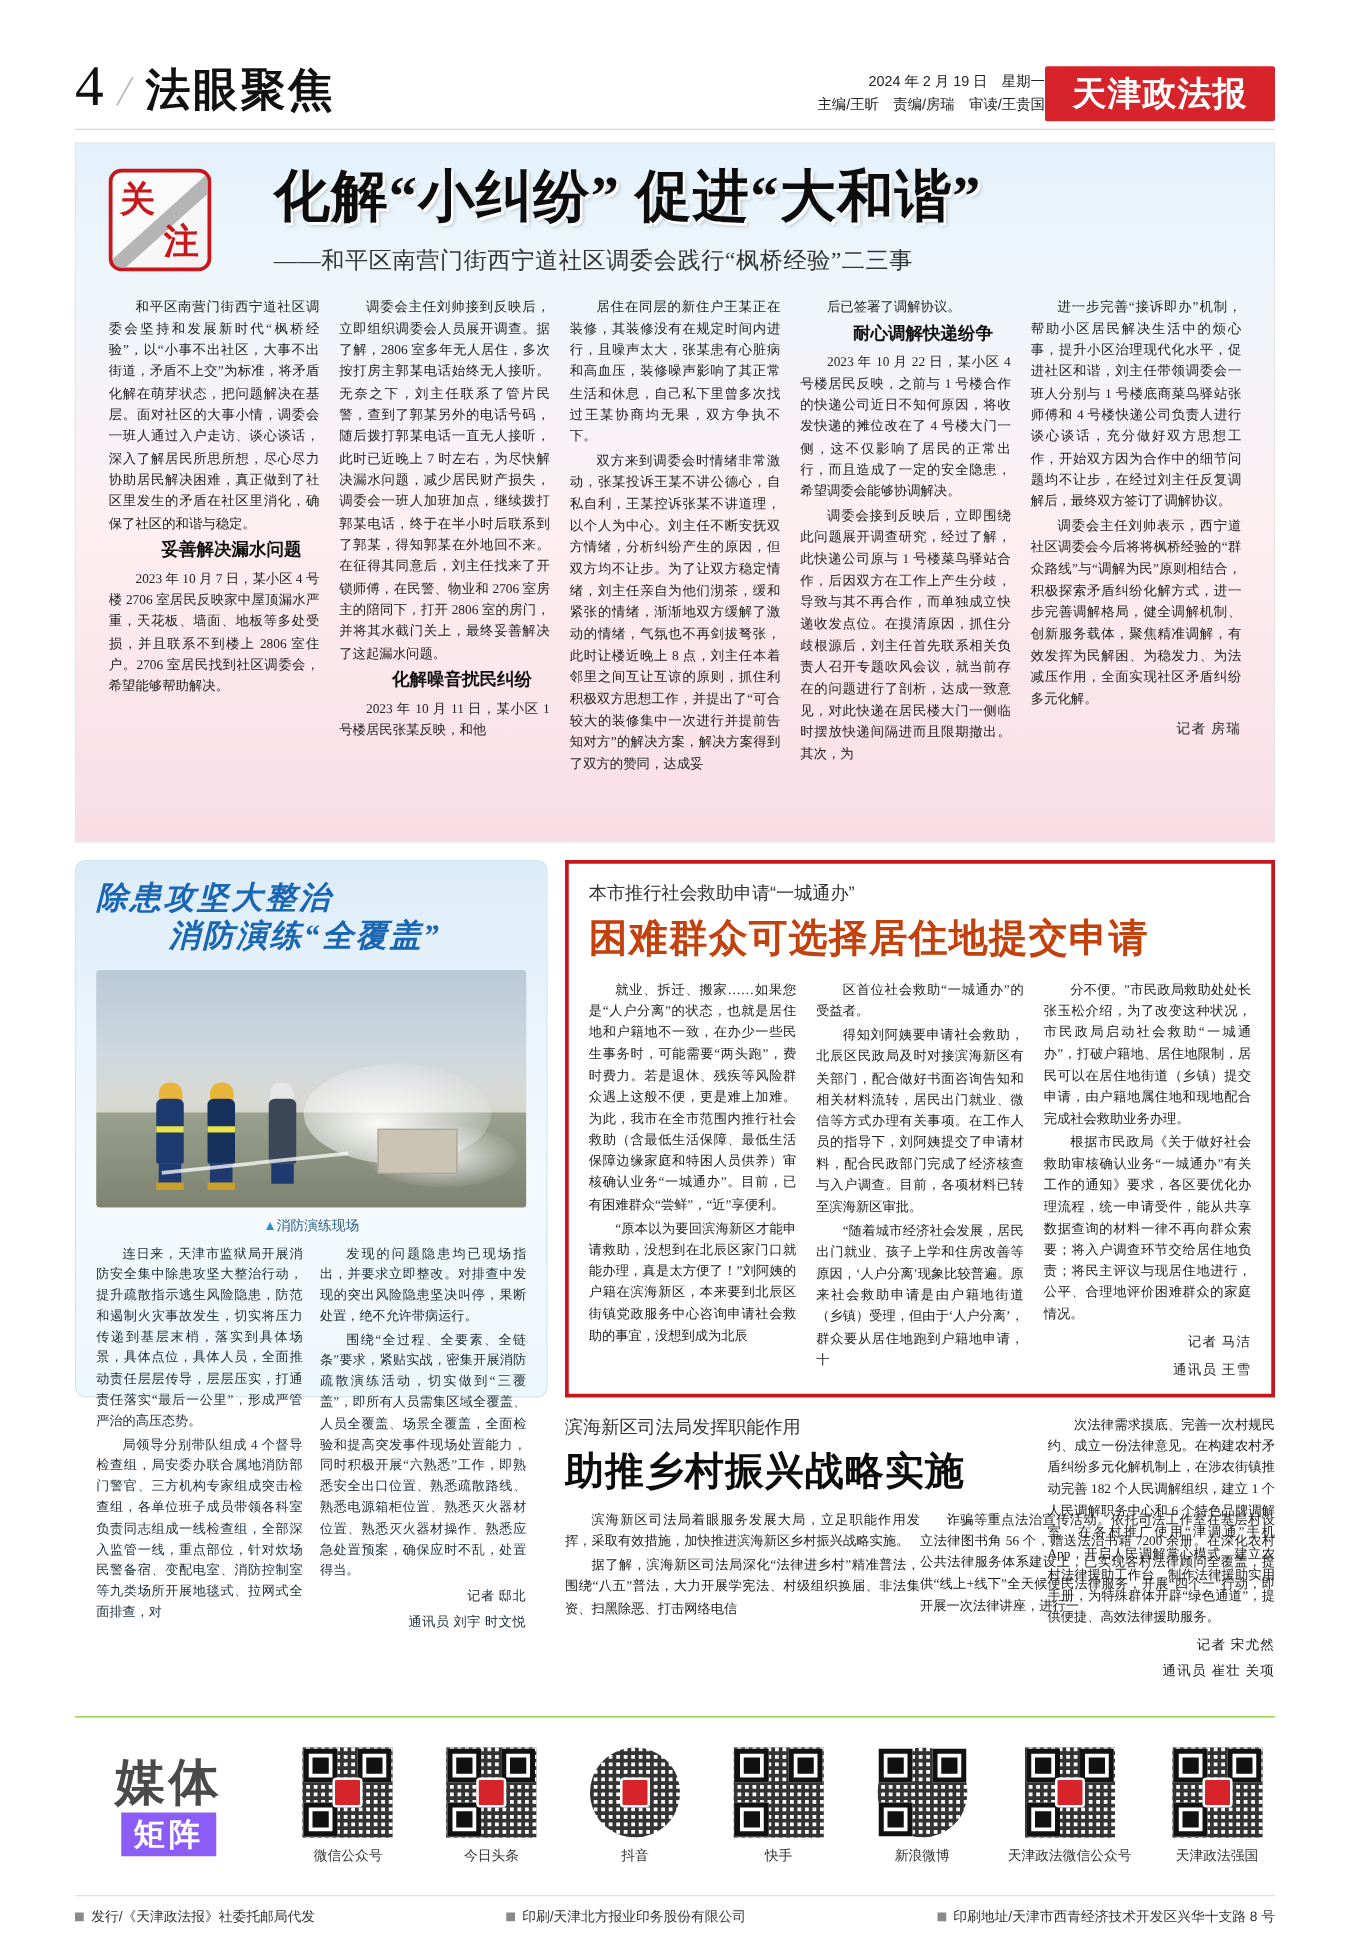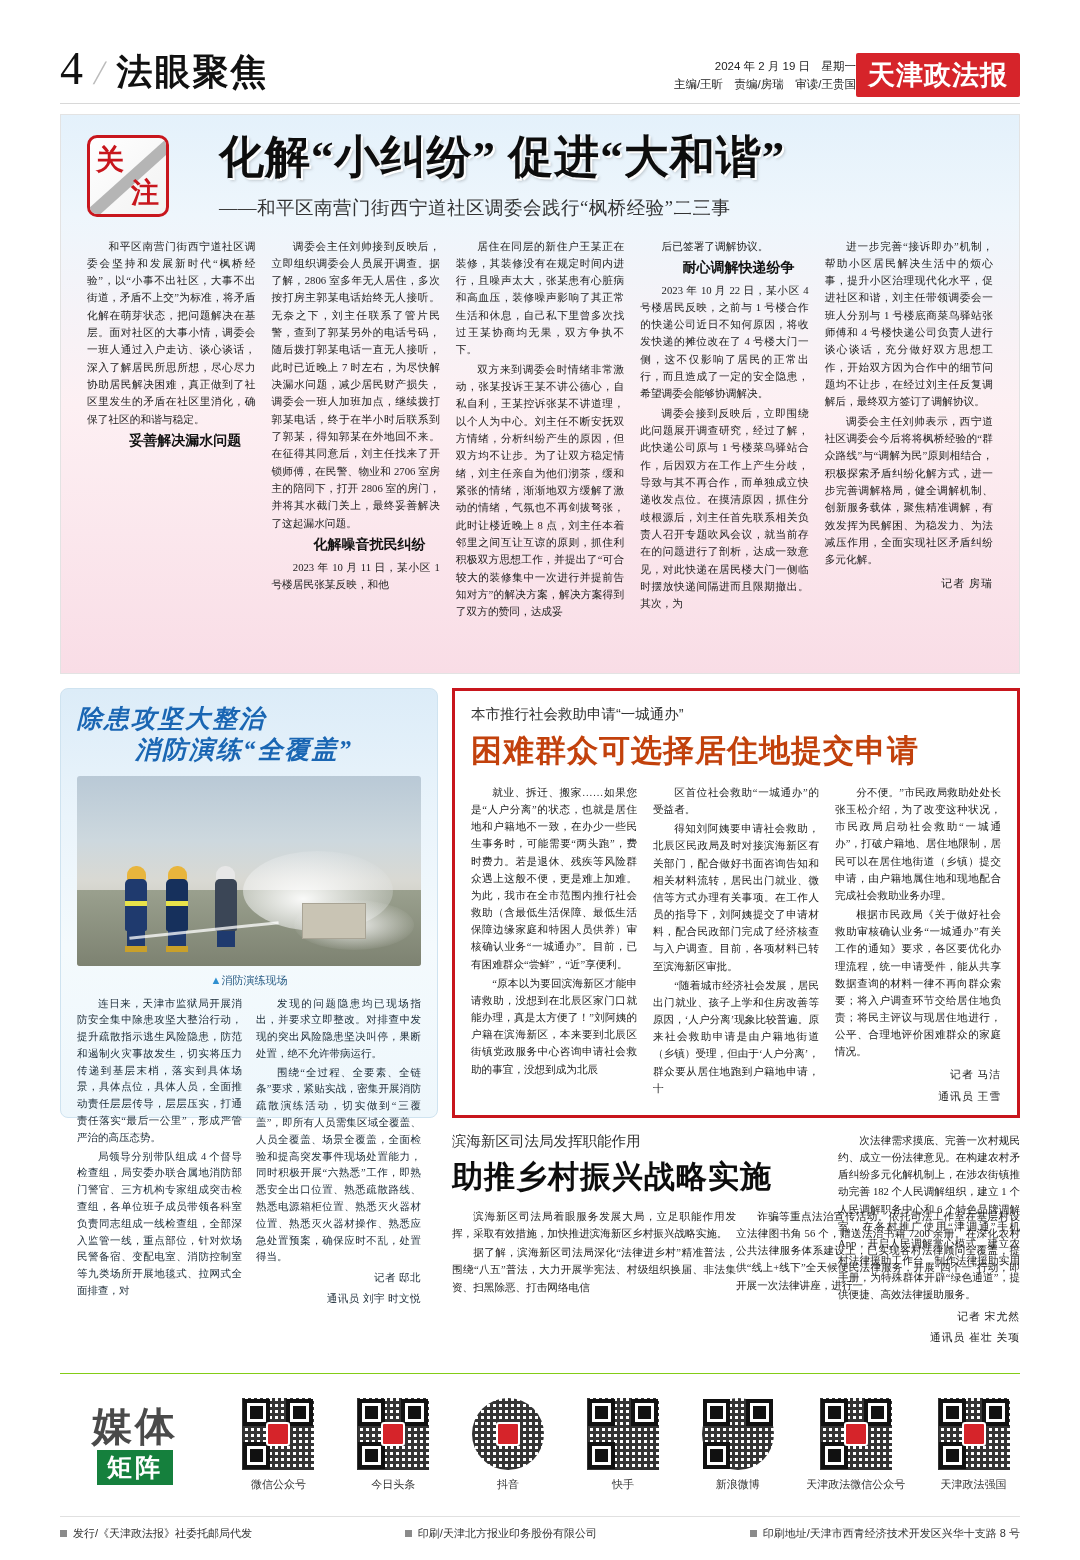--- a/index.html
+++ b/index.html
@@ -15,21 +15,21 @@
   
   .masthead{display:flex;align-items:flex-end;justify-content:space-between;padding-top:46px;}
   .mh-left{display:flex;align-items:baseline;gap:12px;}
   .mh-pagenum{font-size:46px;font-weight:400;line-height:1;color:#111;font-family:"Liberation Serif",serif;}
   .mh-slash{font-size:34px;color:#bbb;transform:skewX(-12deg);}
   .mh-section{font-size:36px;font-weight:bold;letter-spacing:2px;color:#111;}
   .mh-right{display:flex;align-items:center;gap:0;}
   .mh-meta{text-align:right;font-size:11.5px;line-height:1.6;color:#222;font-family:"Liberation Sans",sans-serif;}
   .mh-logo{
     background:#d6242a;color:#fff;font-size:27px;font-weight:bold;
-    padding:4px 12px;letter-spacing:1px;border-radius:2px;
+    padding:4px 22px;letter-spacing:1px;border-radius:2px;
     font-family:"Liberation Sans",sans-serif;white-space:nowrap;
   }
   .mh-rule{border-bottom:1px solid #d8d8d8;margin-top:6px;}
 
   
   .feature{
     position:relative;margin-top:10px;height:560px;
     background:linear-gradient(180deg,#e4f1fb 0%,#eef6fc 18%,#fdf0f3 52%,#f9dde6 100%);
     border:1px solid #e3e3e3;box-sizing:border-box;
   }
@@ -114,21 +114,21 @@
   .bs-col{flex:1;font-size:10.6px;line-height:1.62;text-align:justify;color:#222;}
   .bs-col p{margin:0 0 2px 0;text-indent:2em;}
   .bs-byline{text-align:right;font-size:10.8px;margin-top:4px;letter-spacing:1px;}
   .bs-rightcol{position:absolute;right:0;top:0;width:182px;font-size:10.6px;line-height:1.62;text-align:justify;}
   .bs-rightcol p{margin:0 0 2px 0;text-indent:2em;}
 
   
   .matrix{display:flex;align-items:center;gap:22px;margin-top:16px;height:118px;border-top:1px solid #84cc16;padding-top:12px;}
   .mx-logo{flex:0 0 150px;text-align:center;}
   .mx-logo .mtop{font-size:40px;font-weight:bold;color:#4a4a4a;letter-spacing:3px;line-height:1;font-family:"Liberation Sans",sans-serif;}
-  .mx-logo .mbot{display:inline-block;background:#15803d;color:#fff;font-size:25px;font-weight:bold;padding:1px 10px;letter-spacing:3px;margin-top:4px;font-family:"Liberation Sans",sans-serif;}
+  .mx-logo .mbot{display:inline-block;background:#8b5cf6;color:#fff;font-size:25px;font-weight:bold;padding:1px 10px;letter-spacing:3px;margin-top:4px;font-family:"Liberation Sans",sans-serif;}
   .mx-item{flex:1;text-align:center;}
   .qr{width:72px;height:72px;margin:0 auto;position:relative;background:#fff;}
   .qr .qbg{position:absolute;inset:0;
     background-image:
       repeating-linear-gradient(0deg,#111 0 3px,transparent 3px 6px),
       repeating-linear-gradient(90deg,#111 0 3px,transparent 3px 6px);
     background-size:6px 6px,6px 6px;opacity:.85;}
   .qr .fq{position:absolute;width:19px;height:19px;border:4px solid #111;background:#fff;}
   .qr .fq i{position:absolute;inset:3px;background:#111;display:block;}
   .qr .fq.tl{left:1px;top:1px;} .qr .fq.tr{right:1px;top:1px;} .qr .fq.bl{left:1px;bottom:1px;}
@@ -173,20 +173,21 @@
       <div class="feat-titles">
         <h1 class="feat-h1">化解“小纠纷” 促进“大和谐”</h1>
         <div class="feat-sub">——和平区南营门街西宁道社区调委会践行“枫桥经验”二三事</div>
       </div>
     </div>
 
     <div class="feat-cols">
       <div class="fcol">
         <p>和平区南营门街西宁道社区调委会坚持和发展新时代“枫桥经验”，以“小事不出社区，大事不出街道，矛盾不上交”为标准，将矛盾化解在萌芽状态，把问题解决在基层。面对社区的大事小情，调委会一班人通过入户走访、谈心谈话，深入了解居民所思所想，尽心尽力协助居民解决困难，真正做到了社区里发生的矛盾在社区里消化，确保了社区的和谐与稳定。</p>
         <p class="sec-h">妥善解决漏水问题</p>
+        <p>2023 年 10 月 7 日，某小区 4 号楼 2706 室居民反映家中屋顶漏水严重，天花板、墙面、地板等多处受损，并且联系不到楼上 2806 室住户。2706 室居民找到社区调委会，希望能够帮助解决。</p>
       </div>
       <div class="fcol">
         <p>调委会主任刘帅接到反映后，立即组织调委会人员展开调查。据了解，2806 室多年无人居住，多次按打房主郭某电话始终无人接听。无奈之下，刘主任联系了管片民警，查到了郭某另外的电话号码，随后拨打郭某电话一直无人接听，此时已近晚上 7 时左右，为尽快解决漏水问题，减少居民财产损失，调委会一班人加班加点，继续拨打郭某电话，终于在半小时后联系到了郭某，得知郭某在外地回不来。在征得其同意后，刘主任找来了开锁师傅，在民警、物业和 2706 室房主的陪同下，打开 2806 室的房门，并将其水截门关上，最终妥善解决了这起漏水问题。</p>
         <p class="sec-h">化解噪音扰民纠纷</p>
         <p>2023 年 10 月 11 日，某小区 1 号楼居民张某反映，和他</p>
       </div>
       <div class="fcol">
         <p>居住在同层的新住户王某正在装修，其装修没有在规定时间内进行，且噪声太大，张某患有心脏病和高血压，装修噪声影响了其正常生活和休息，自己私下里曾多次找过王某协商均无果，双方争执不下。</p>
         <p>双方来到调委会时情绪非常激动，张某投诉王某不讲公德心，自私自利，王某控诉张某不讲道理，以个人为中心。刘主任不断安抚双方情绪，分析纠纷产生的原因，但双方均不让步。为了让双方稳定情绪，刘主任亲自为他们沏茶，缓和紧张的情绪，渐渐地双方缓解了激动的情绪，气氛也不再剑拔弩张，此时让楼近晚上 8 点，刘主任本着邻里之间互让互谅的原则，抓住利积极双方思想工作，并提出了“可合较大的装修集中一次进行并提前告知对方”的解决方案，解决方案得到了双方的赞同，达成妥</p>
       </div>

